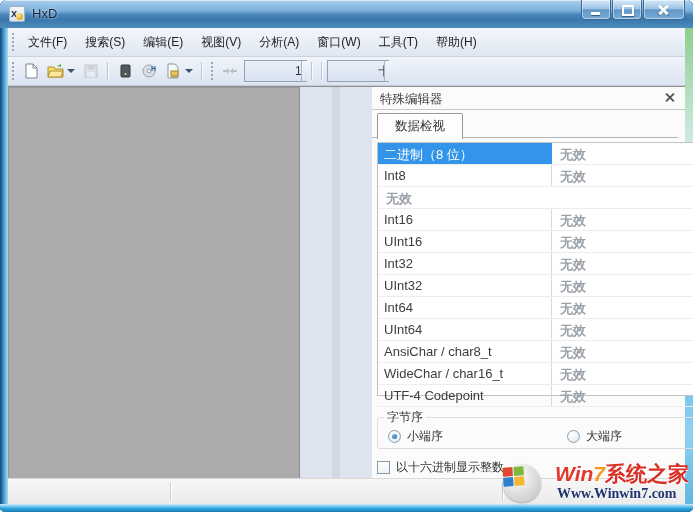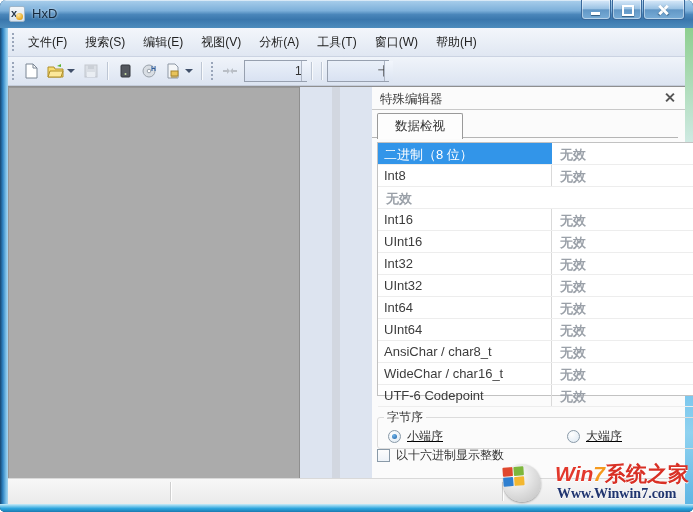--- a/index.html
+++ b/index.html
@@ -80,28 +80,28 @@
   .tri-up{width:0;height:0;border-left:4px solid transparent;border-right:4px solid transparent;border-bottom:5px solid #4d5a66;}
   .tri-down{width:0;height:0;border-left:4px solid transparent;border-right:4px solid transparent;border-top:5px solid #4d5a66;}
   .sb-thumb{position:absolute;left:1px;top:19px;width:13px;height:102px;border:1px solid #9d9d9d;border-radius:2px;
     background:linear-gradient(to right,#fafafa,#e0e0e0);cursor:grab;}
   .sb-ridge{position:absolute;left:3px;top:46px;width:7px;height:7px;
     background:repeating-linear-gradient(to bottom,#8fa0b0 0 1px,rgba(255,255,255,.9) 1px 3px);}
   fieldset.byteorder{position:absolute;left:5px;top:322px;width:357px;height:40px;box-sizing:border-box;margin:0;
     border:1px solid #dcdcdc;border-radius:3px;padding:0;}
   fieldset.byteorder legend{font-size:12px;color:#333;margin-left:6px;padding:0 3px;}
   .radio-row{display:flex;margin-top:2px;}
-  .radio-opt{display:flex;align-items:center;cursor:pointer;text-decoration:underline;}
+  .radio-opt{display:flex;align-items:center;cursor:pointer;}
   .radio-opt.little{margin-left:10px;} .radio-opt.big{margin-left:124px;}
   .radio{width:13px;height:13px;border-radius:50%;border:1px solid #8a9aa8;box-sizing:border-box;
     background:radial-gradient(circle at 35% 30%,#ffffff,#dce8f2);position:relative;}
   .radio.checked::after{content:"";position:absolute;left:3px;top:3px;width:5px;height:5px;border-radius:50%;
     background:radial-gradient(circle at 35% 30%,#6fb3e8,#1e62a8);}
   .radio-label{font-size:12px;color:#333;margin-left:6px;}
-  .hexcheck{position:absolute;left:5px;top:360px;display:flex;align-items:center;cursor:pointer;}
+  .hexcheck{position:absolute;left:5px;top:372px;display:flex;align-items:center;cursor:pointer;}
   .checkbox{width:13px;height:13px;border:1px solid #8a9aa8;box-sizing:border-box;
     background:linear-gradient(#fdfdfd,#eef3f8);}
   .check-label{font-size:12px;color:#333;margin-left:6px;}
   
   .statusbar{position:absolute;left:0;right:0;bottom:0;height:26px;background:linear-gradient(#f7f7f7,#ebebeb);
     border-top:1px solid #d9d9d9;box-sizing:border-box;}
   .sb-sep{position:absolute;top:3px;bottom:3px;width:0;border-left:1px solid #cfcfcf;border-right:1px solid #ffffff;}
   .sb-sep1{left:162px;} .sb-sep2{left:494px;}
   
   .watermark{position:absolute;right:2px;bottom:2px;width:196px;height:52px;z-index:9;pointer-events:none;}
@@ -153,22 +153,22 @@
 
   <div class="client">
 
     <div class="menubar">
       <span class="gripper"></span>
       <span class="menu-item">文件(F)</span>
       <span class="menu-item">搜索(S)</span>
       <span class="menu-item">编辑(E)</span>
       <span class="menu-item">视图(V)</span>
       <span class="menu-item">分析(A)</span>
+      <span class="menu-item">窗口(W)</span>
       <span class="menu-item">工具(T)</span>
-      <span class="menu-item">窗口(W)</span>
       <span class="menu-item">帮助(H)</span>
     </div>
 
     <div class="toolbar">
       <span class="gripper"></span>
       <div class="tb-btn">
         <svg class="ic" width="16" height="16" viewBox="0 0 16 16">
             <path d="M3 1h7l4 4v10H3z" fill="#fff" stroke="#7b8694"></path>
             <path d="M10 1v4h4" fill="none" stroke="#7b8694"></path>
           </svg>
@@ -291,21 +291,21 @@
               </div>
             <div class="row">
                 <span class="c1">AnsiChar / char8_t</span>
                 <span class="c2">无效</span>
               </div>
             <div class="row">
                 <span class="c1">WideChar / char16_t</span>
                 <span class="c2">无效</span>
               </div>
             <div class="row">
-                <span class="c1">UTF-6 Codepoint</span>
+                <span class="c1">UTF-4 Codepoint</span>
                 <span class="c2">无效</span>
               </div>
           </div>
           <div class="scrollbar">
             <div class="sb-btn sb-up">
                 <span class="tri-up"></span>
               </div>
             <div class="sb-thumb">
                 <span class="sb-ridge"></span>
               </div>

